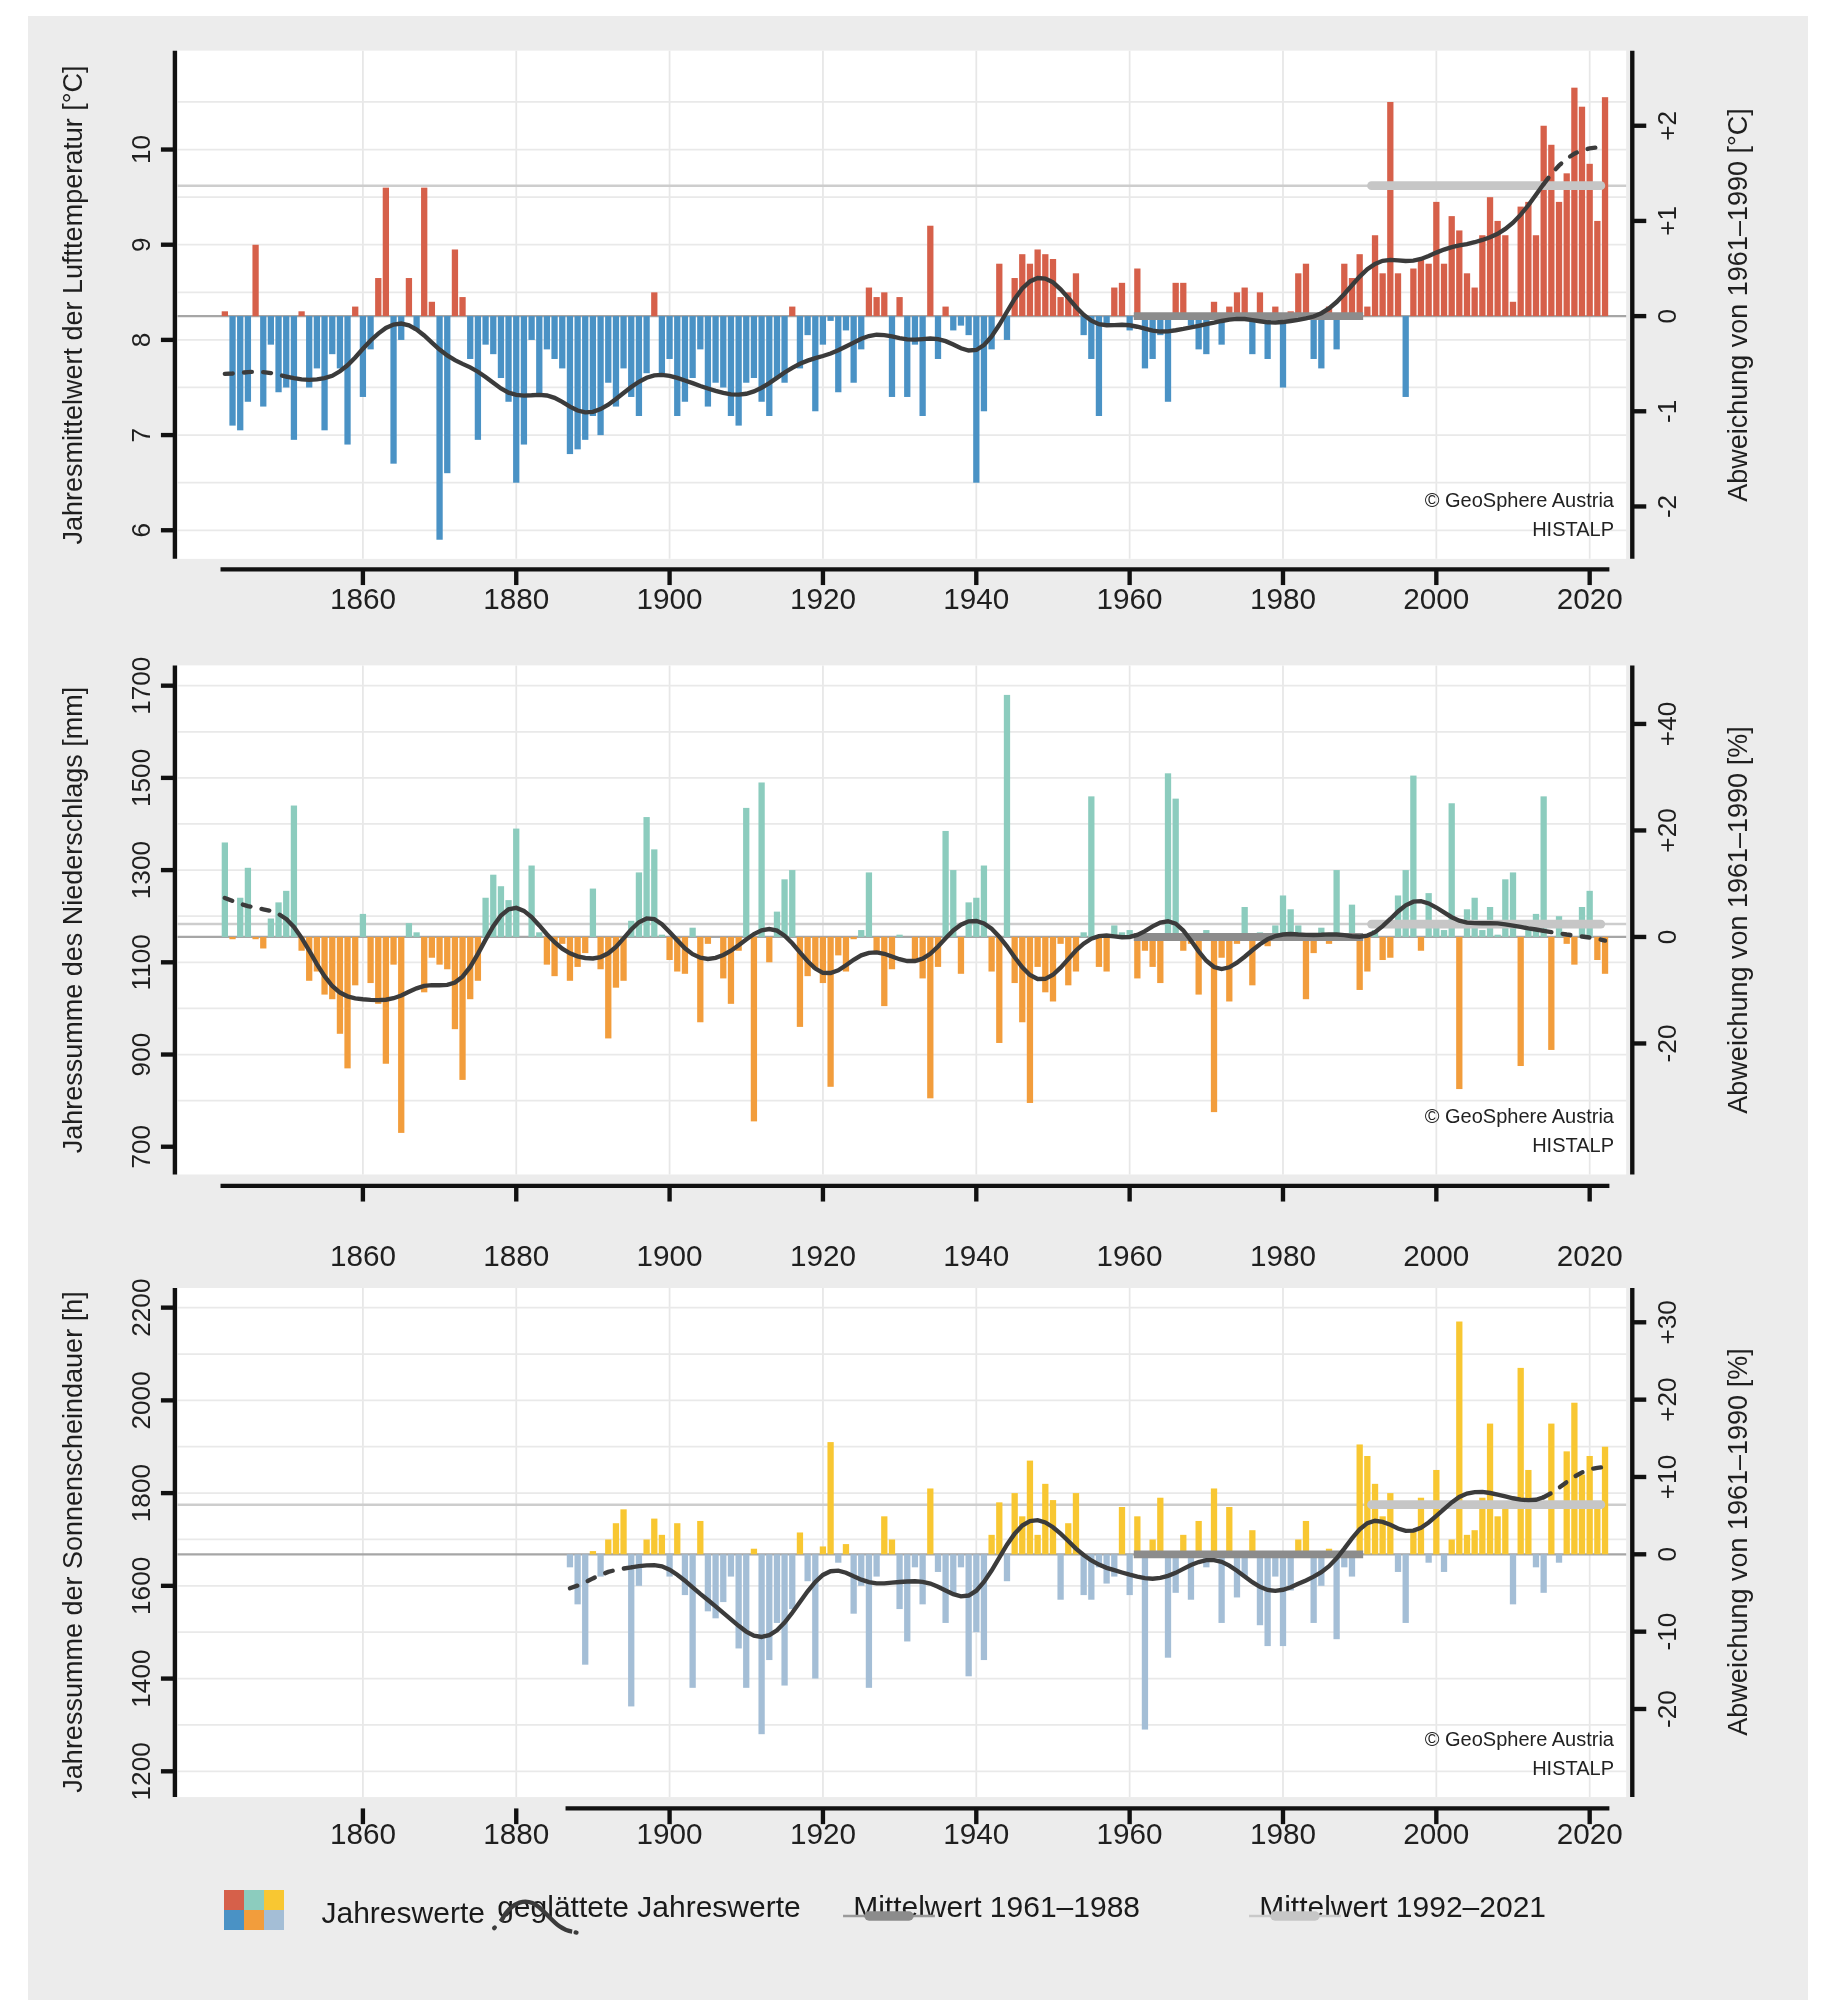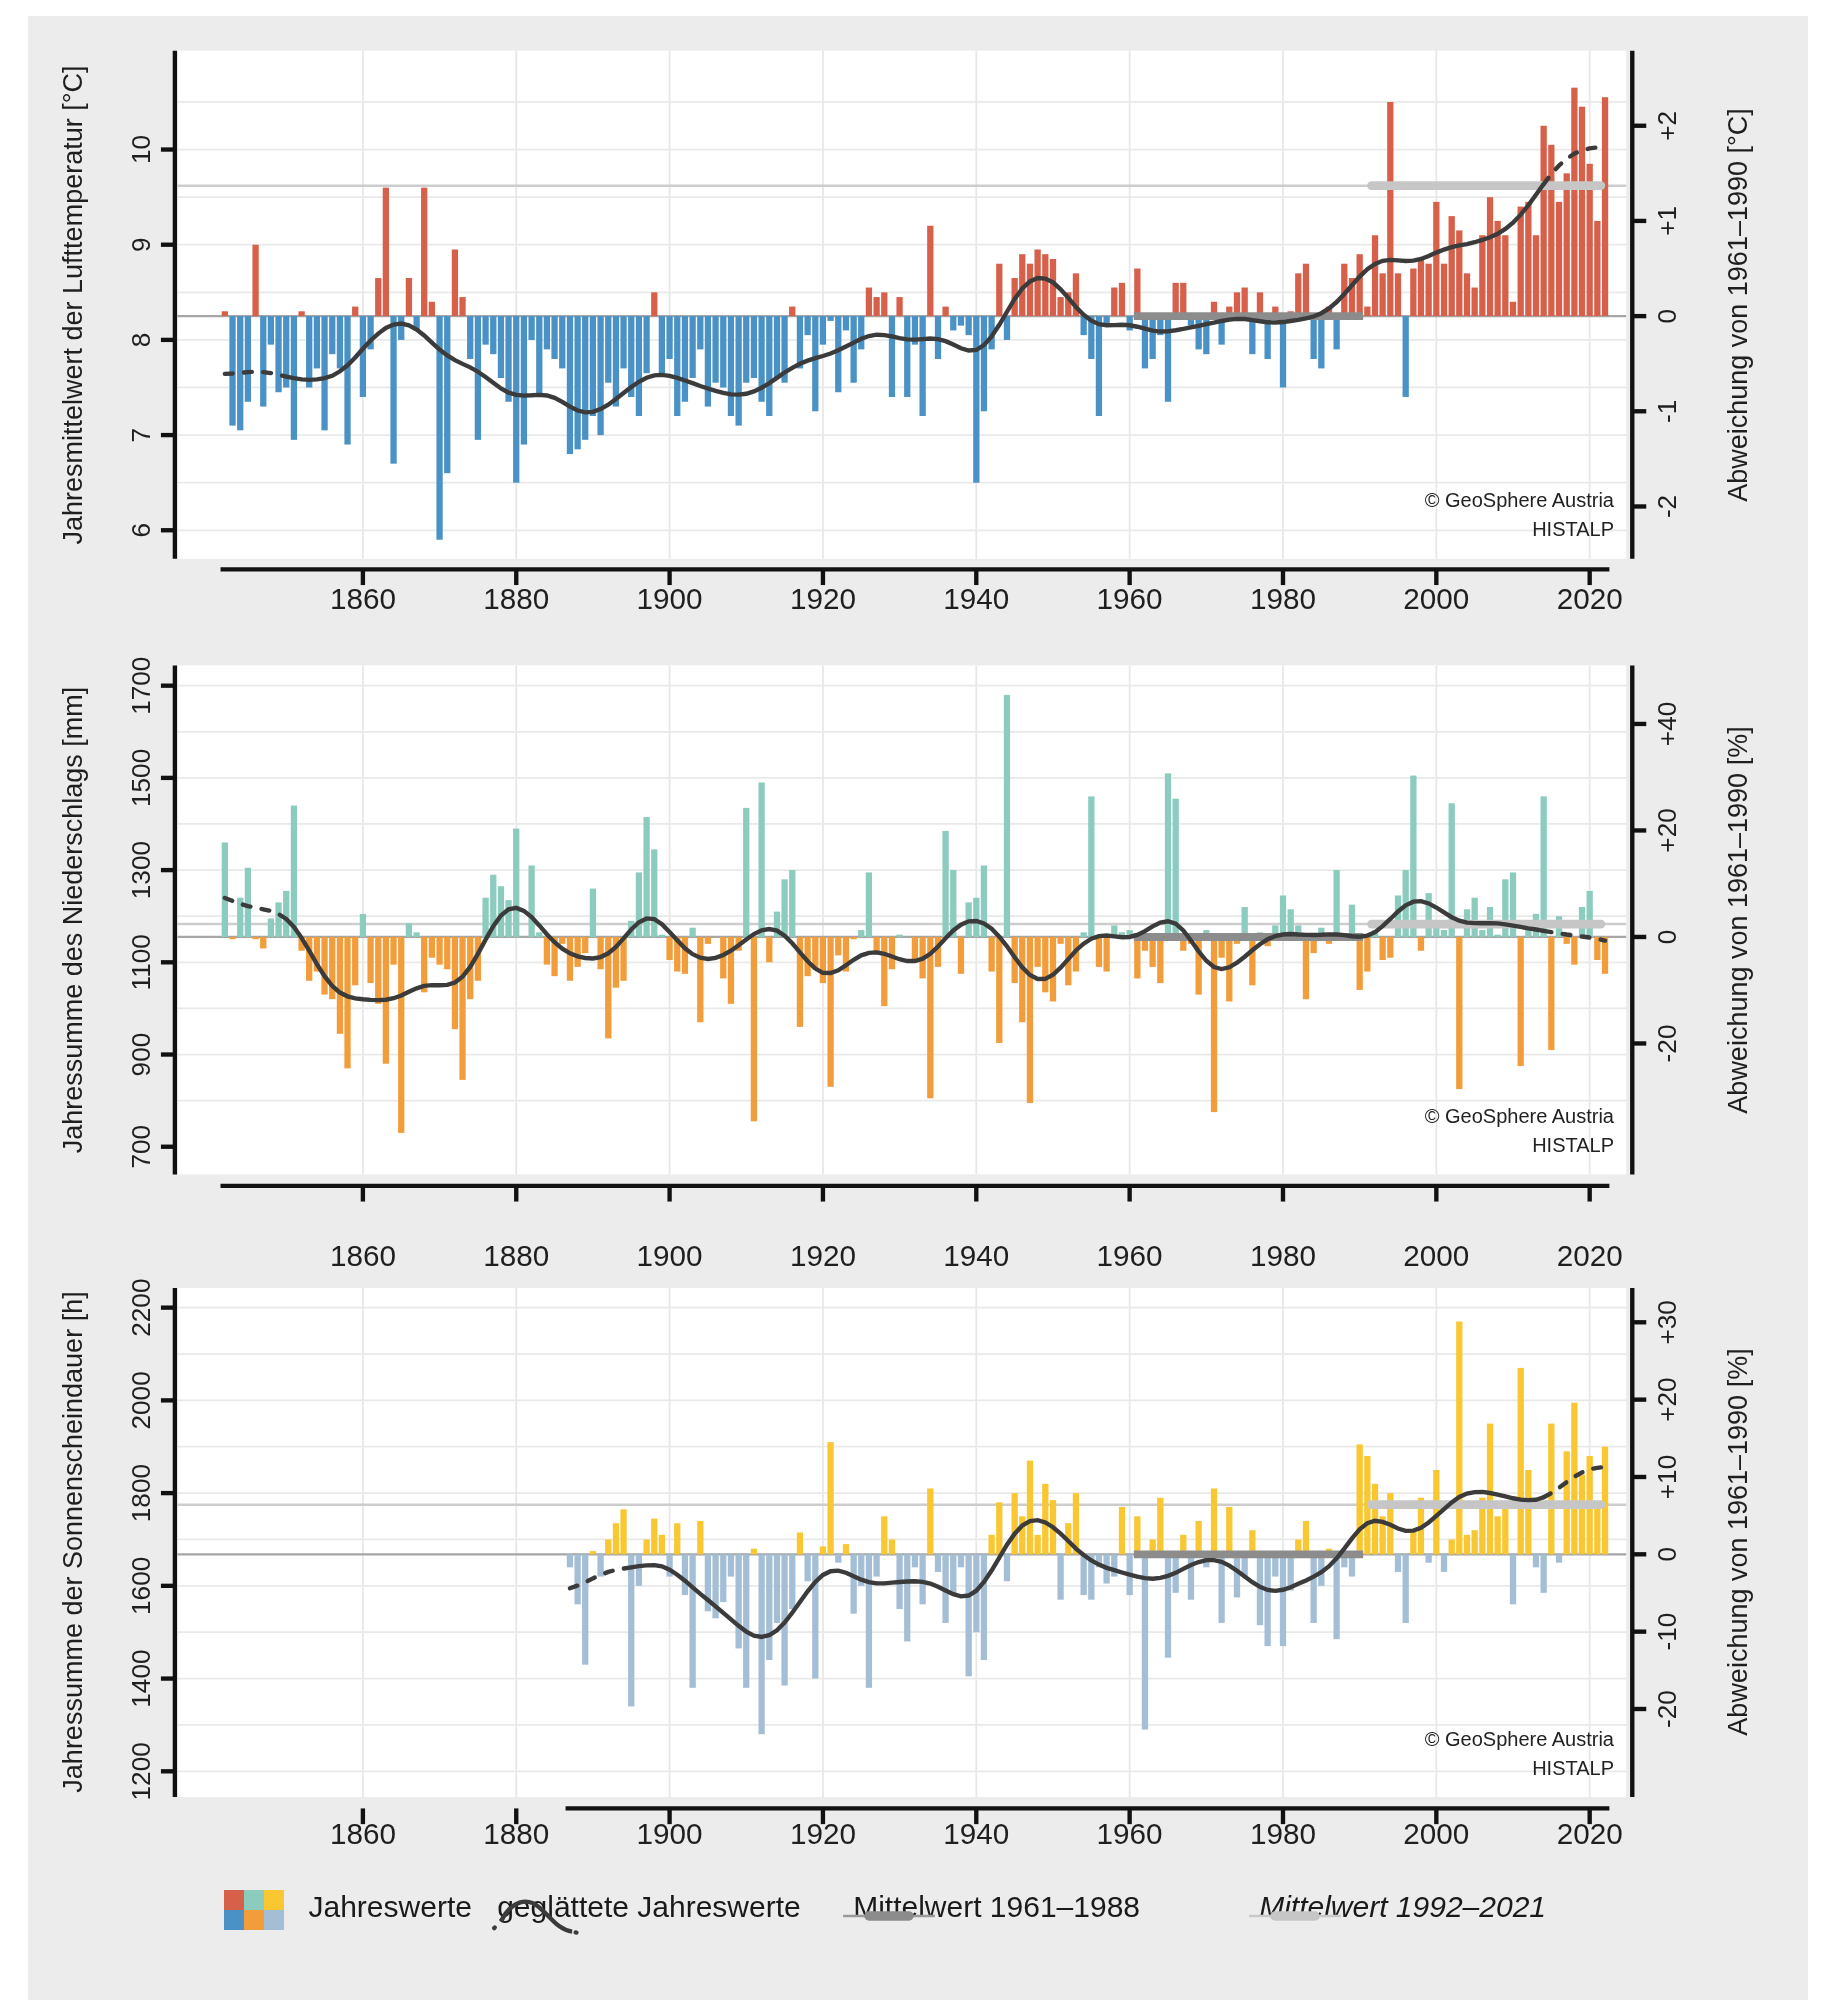--- a/index.html
+++ b/index.html
@@ -3,21 +3,21 @@
 <meta charset="utf-8">
 <style>
   html,body{margin:0;padding:0;background:#ffffff;}
   .page{position:relative;width:1836px;height:2011px;background:#ffffff;
         font-family:"Liberation Sans", sans-serif;color:#1a1a1a;overflow:hidden;}
   .graybg{position:absolute;left:28px;top:15.7px;width:1780px;height:1984px;background:#ececec;}
   svg{position:absolute;left:0;top:0;}
   .ytitle{position:absolute;white-space:nowrap;font-size:27px;color:#1f1f1f;
           transform:translate(-50%,-50%) rotate(-90deg);}
   .attrib{position:absolute;text-align:right;font-size:20px;line-height:29px;color:#222;}
-  .legend-item{position:absolute;display:flex;align-items:flex-start;}
+  .legend-item{position:absolute;display:flex;align-items:flex-end;gap:13px;}
   .legend-label{font-size:30px;color:#1a1a1a;white-space:nowrap;}
   .swatch-grid{display:grid;grid-template-columns:20px 20px 20px;grid-template-rows:20px 20px;}
   .lg-glyph{display:block;}
   text.tick{font-family:"Liberation Sans",sans-serif;font-size:30px;fill:#1f1f1f;}
   text.xtick{font-family:"Liberation Sans",sans-serif;font-size:34px;fill:#1f1f1f;}
 </style>
 </head>
 <body>
 
 <div class="page">
@@ -784,21 +784,21 @@
     </svg>
     <div class="legend-label" style="margin-left:12.2px;">geglättete Jahreswerte</div>
   </div>
   <div class="legend-item" style="left:841px;top:1890px;">
     <svg class="lg-glyph" width="96" height="52" viewBox="0 0 110 60">
       <line x1="2" y1="30" x2="108" y2="30" stroke="#9a9a9a" stroke-width="3"></line>
       <line x1="32" y1="30" x2="78" y2="30" stroke="#8c8c8c" stroke-width="11" stroke-linecap="round"></line>
     </svg>
     <div class="legend-label" style="margin-left:12.2px;">Mittelwert 1961–1988</div>
   </div>
-  <div class="legend-item" style="left:1247px;top:1890px;font-style:italic;">
+  <div class="legend-item" style="left:1247px;top:1890px;">
     <svg class="lg-glyph" width="96" height="52" viewBox="0 0 110 60">
       <line x1="2" y1="30" x2="108" y2="30" stroke="#c9c9c9" stroke-width="3"></line>
       <line x1="32" y1="30" x2="78" y2="30" stroke="#c6c6c6" stroke-width="11" stroke-linecap="round"></line>
     </svg>
     <div class="legend-label" style="margin-left:12.2px;">Mittelwert 1992–2021</div>
   </div>
 </div>
 
 
 </body></html>

